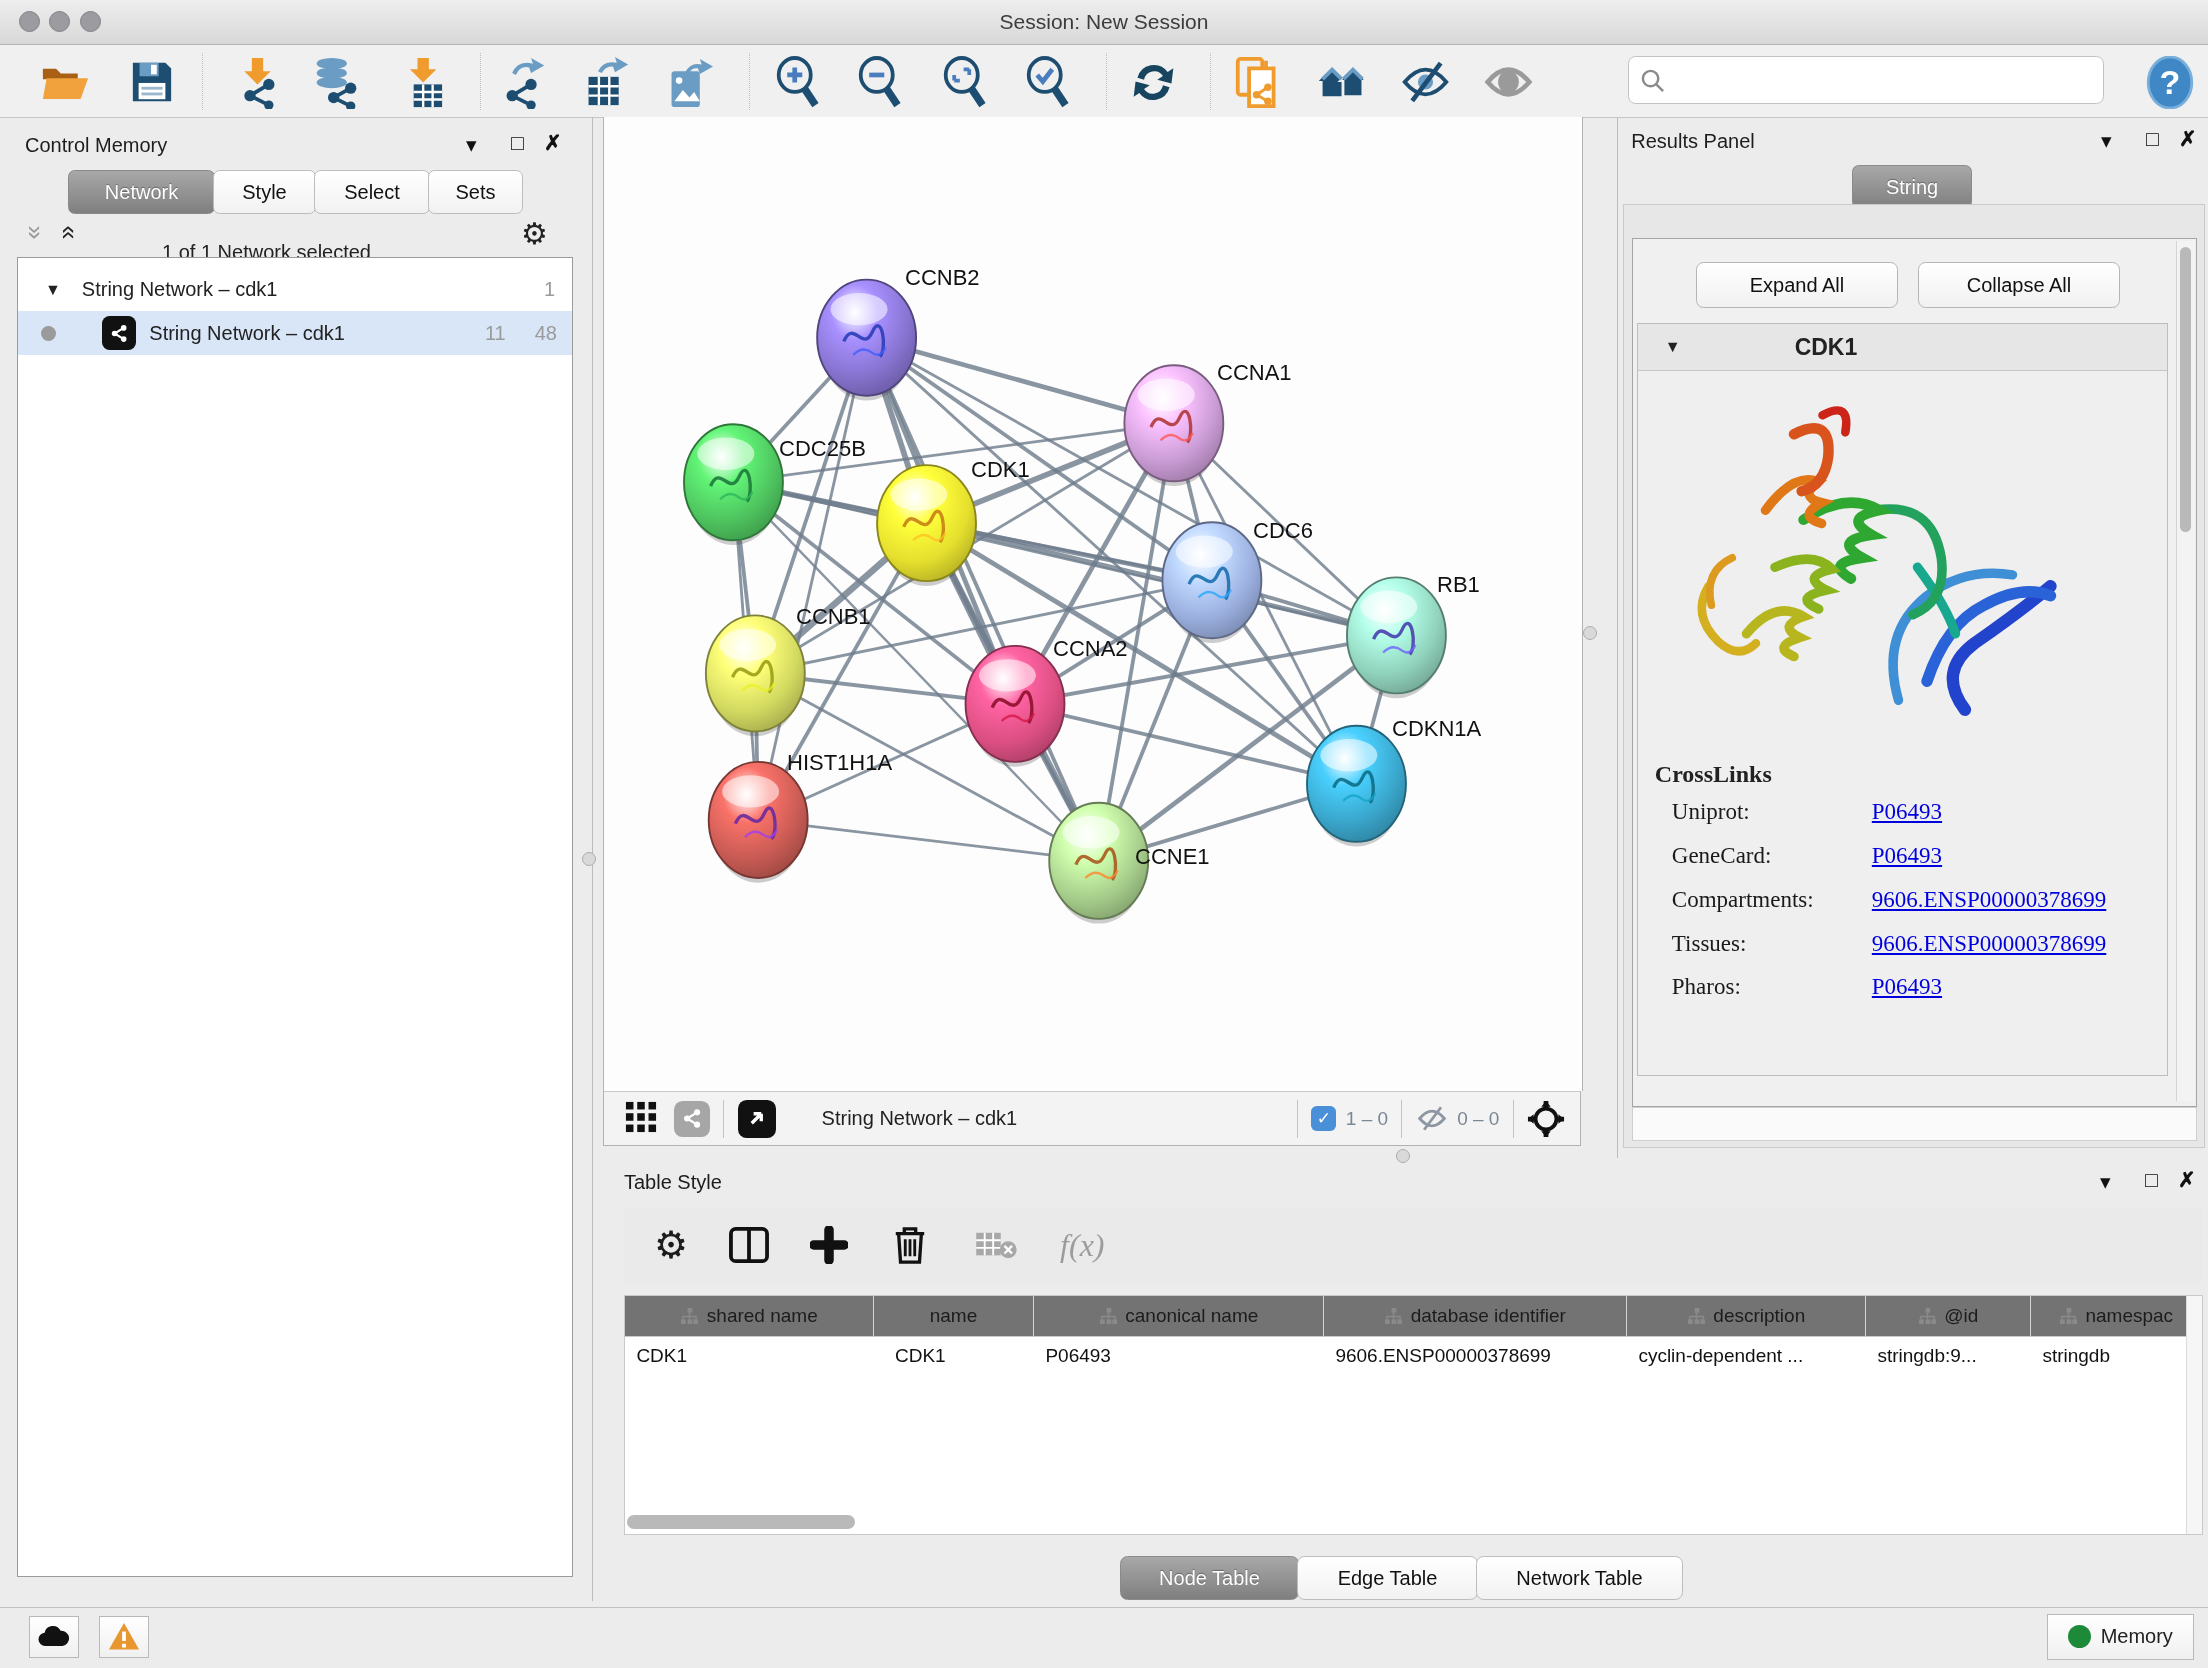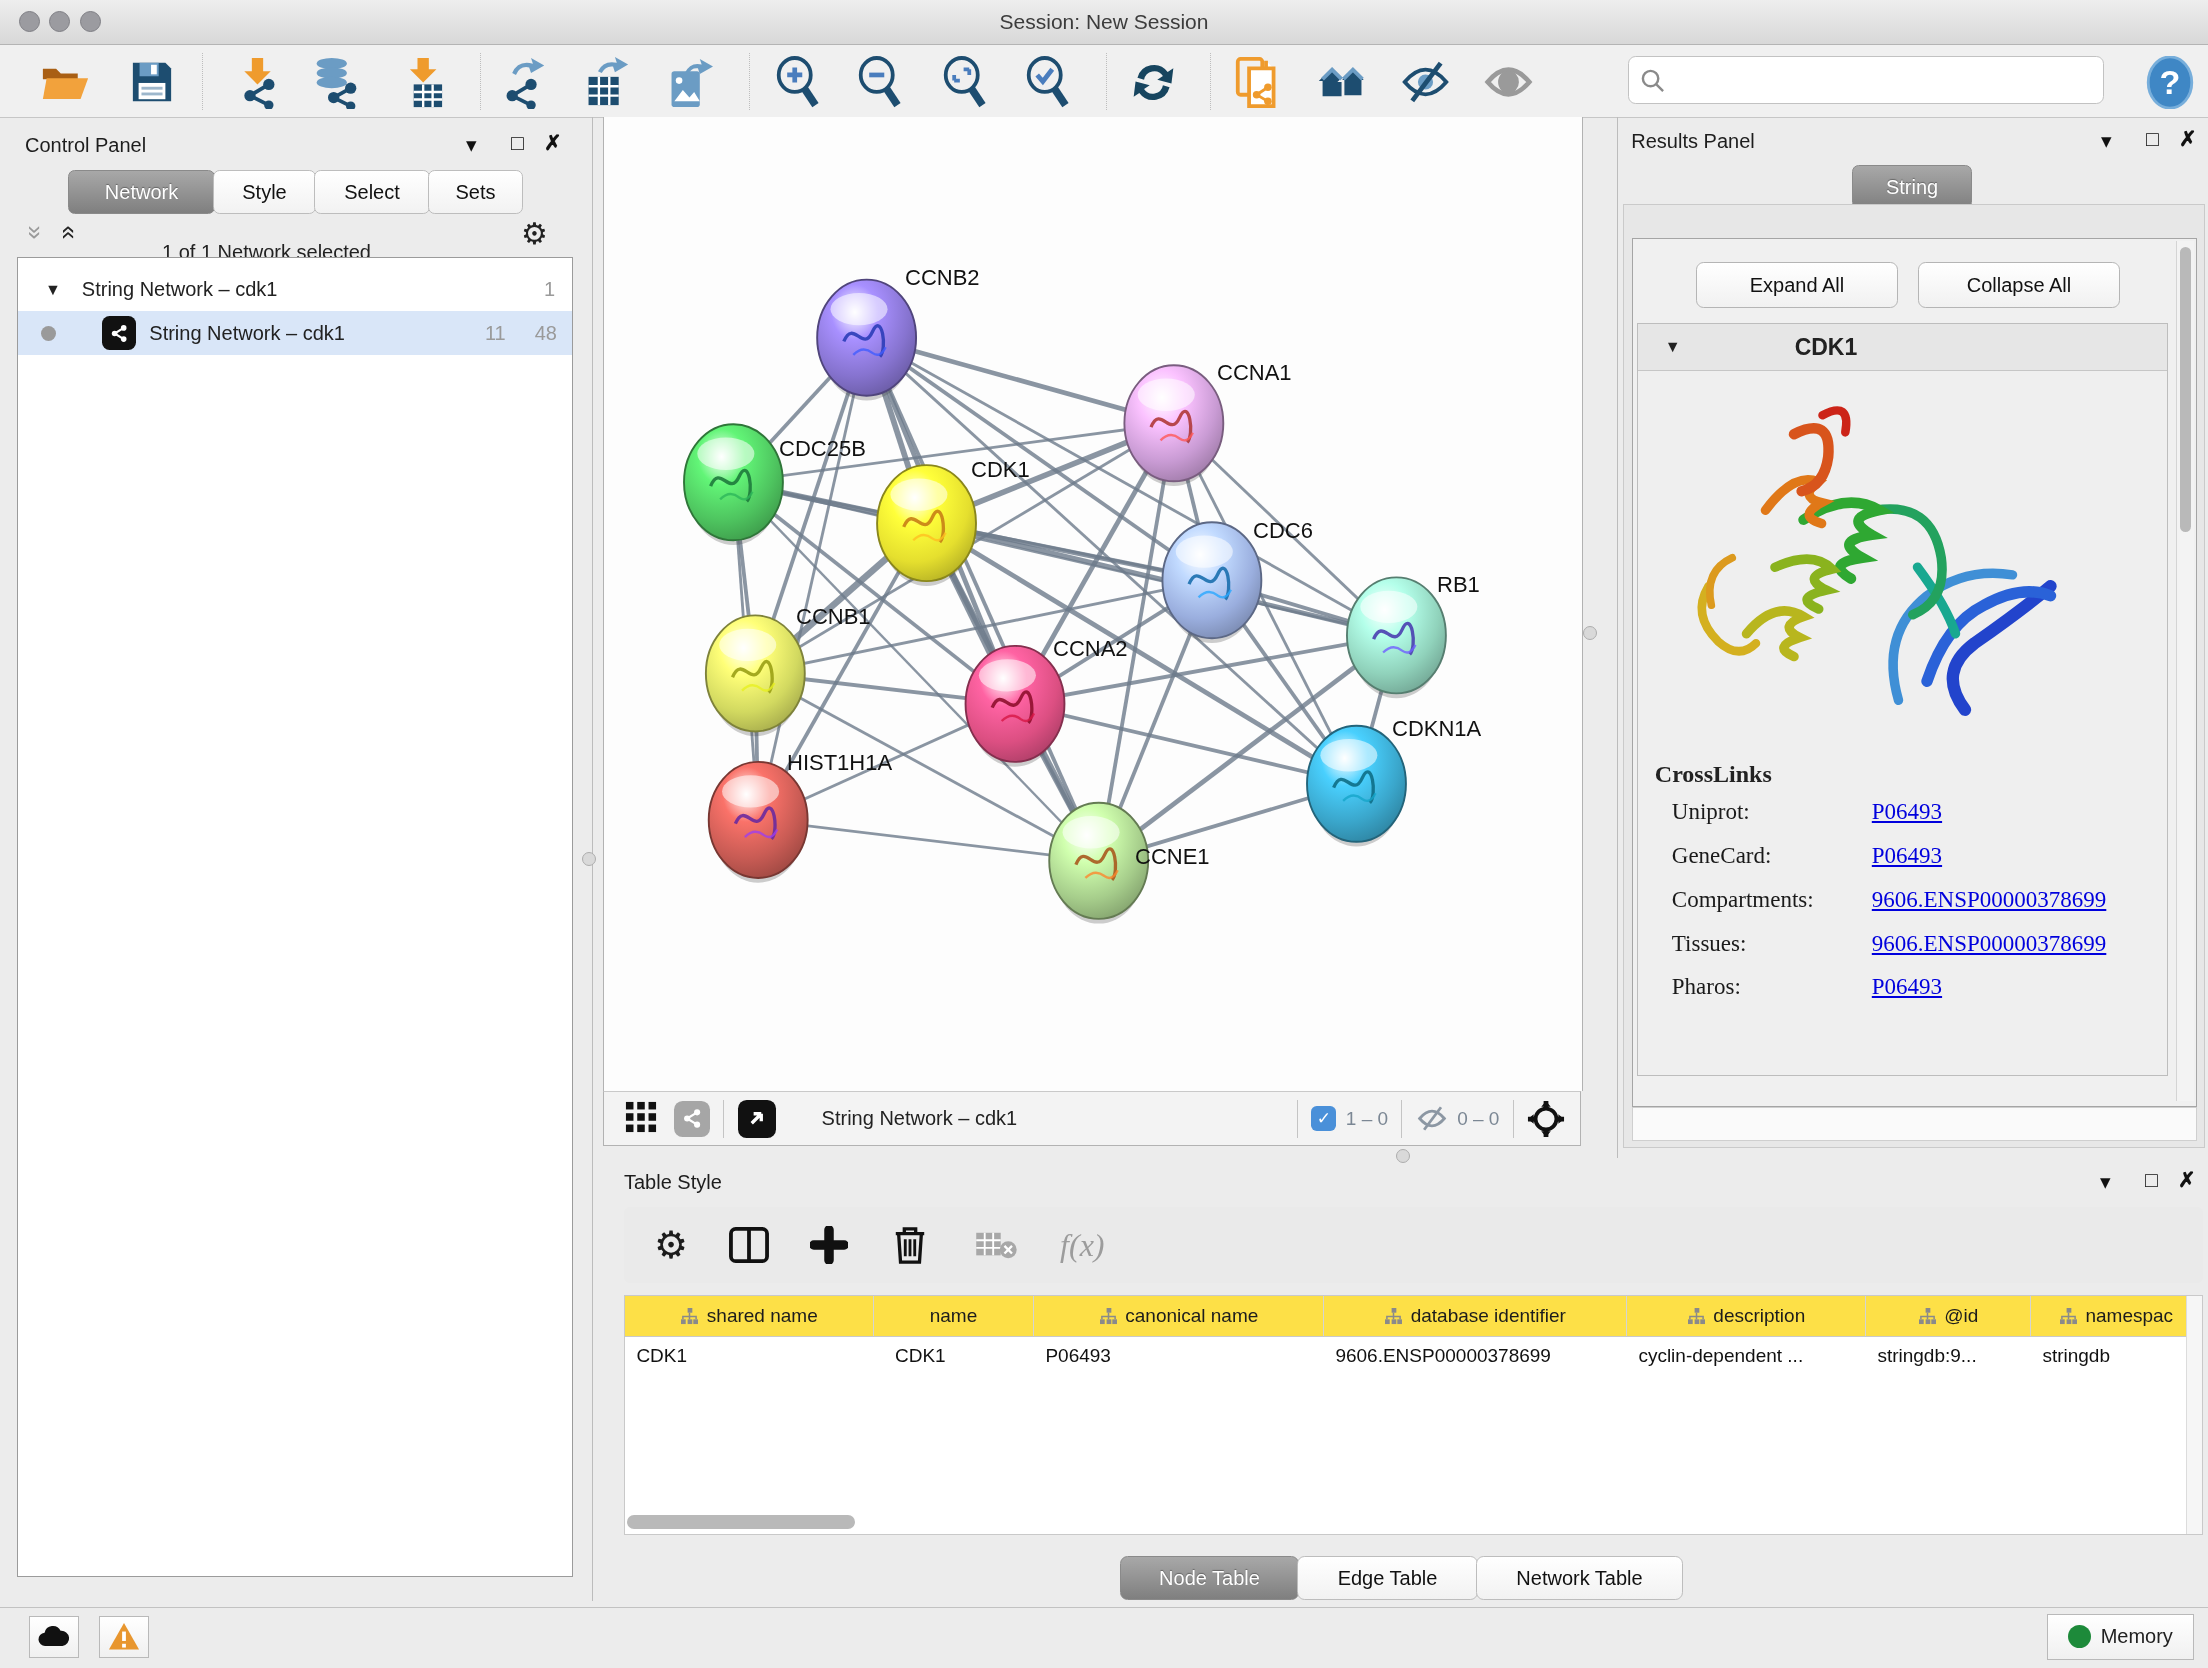--- a/index.html
+++ b/index.html
@@ -46,21 +46,21 @@
   .cntblue{color:#7b8794;font-size:19px;}
   
   .respanel{left:1623px;top:204px;width:580px;height:942px;background:#e7e7e7;border:1px solid #cacaca;}
   .resbox{left:1632px;top:238px;width:563px;height:867px;background:#f0f0f0;border:1.9px solid #a5a5a5;}
   .btn{background:linear-gradient(#ffffff,#f1f1f1);border:1px solid #b5b5b5;border-radius:7.6px;
       font-size:20px;display:flex;align-items:center;justify-content:center;color:#111;}
   .serif{font-family:"Liberation Serif",serif;}
   .xlink{color:#0000dd;text-decoration:underline;font-size:23px;}
   .xlabel{color:#1a1a1a;font-size:23px;}
   
-  .tblhead{display:flex;align-items:flex-end;height:40px;background:#fde047;border-bottom:1px solid #c9c9c9;}
+  .tblhead{display:flex;align-items:flex-end;height:40px;background:#737373;border-bottom:1px solid #c9c9c9;}
   .thcell{display:flex;align-items:center;justify-content:center;height:40px;font-size:19px;color:#1c1c1c;
      border-right:1px solid #d4d4d4;box-sizing:border-box;gap:7.6px;}
   .tdcell{display:flex;align-items:center;height:38px;font-size:19px;color:#111;
      padding-left:11.4px;box-sizing:border-box;}
   .scrollthumb{background:#b9b9b9;border-radius:7.6px;}
   
   .statusbar{left:0;top:1607px;width:2208px;height:61px;background:#ececec;border-top:1px solid #c2c2c2;}
   .sqbtn{background:linear-gradient(#ffffff,#f0f0f0);border:1.9px solid #b9b9b9;display:flex;
      align-items:center;justify-content:center;}
 </style>
@@ -223,21 +223,21 @@
     <div class="abs tbtn" style="left:2142px">
       <svg width="48" height="53" viewBox="0 0 50 56">
         <ellipse cx="25" cy="28" rx="23" ry="27" fill="#3f87c5"></ellipse>
         <ellipse cx="25" cy="28" rx="23" ry="27" fill="none" stroke="#77aedb" stroke-width="3"></ellipse>
         <text x="25" y="40" text-anchor="middle" font-size="36" font-family="Liberation Sans,sans-serif" font-weight="bold" fill="#fff">?</text>
       </svg>
     </div>
   </div>
 
   <div class="abs" style="left:0;top:117px;width:592px;height:1484px;border-right:1px solid #bcbcbc">
-    <div class="abs ptitle" style="left:25px;top:17px">Control Panel</div>
+    <div class="abs ptitle" style="left:25px;top:17px">Control Memory</div>
     <div class="abs wico" style="left:466px;top:17px">▾</div>
     <div class="abs wico" style="left:511px;top:15px">□</div>
     <div class="abs wico" style="left:544px;top:15px;font-weight:bold">✗</div>
 
     <div class="abs tab sel" style="left:68px;top:53px;width:145px">
       <span>Network</span>
       </div>
     <div class="abs tab" style="left:213px;top:53px;width:101px">
       <span>Style</span>
       </div>

